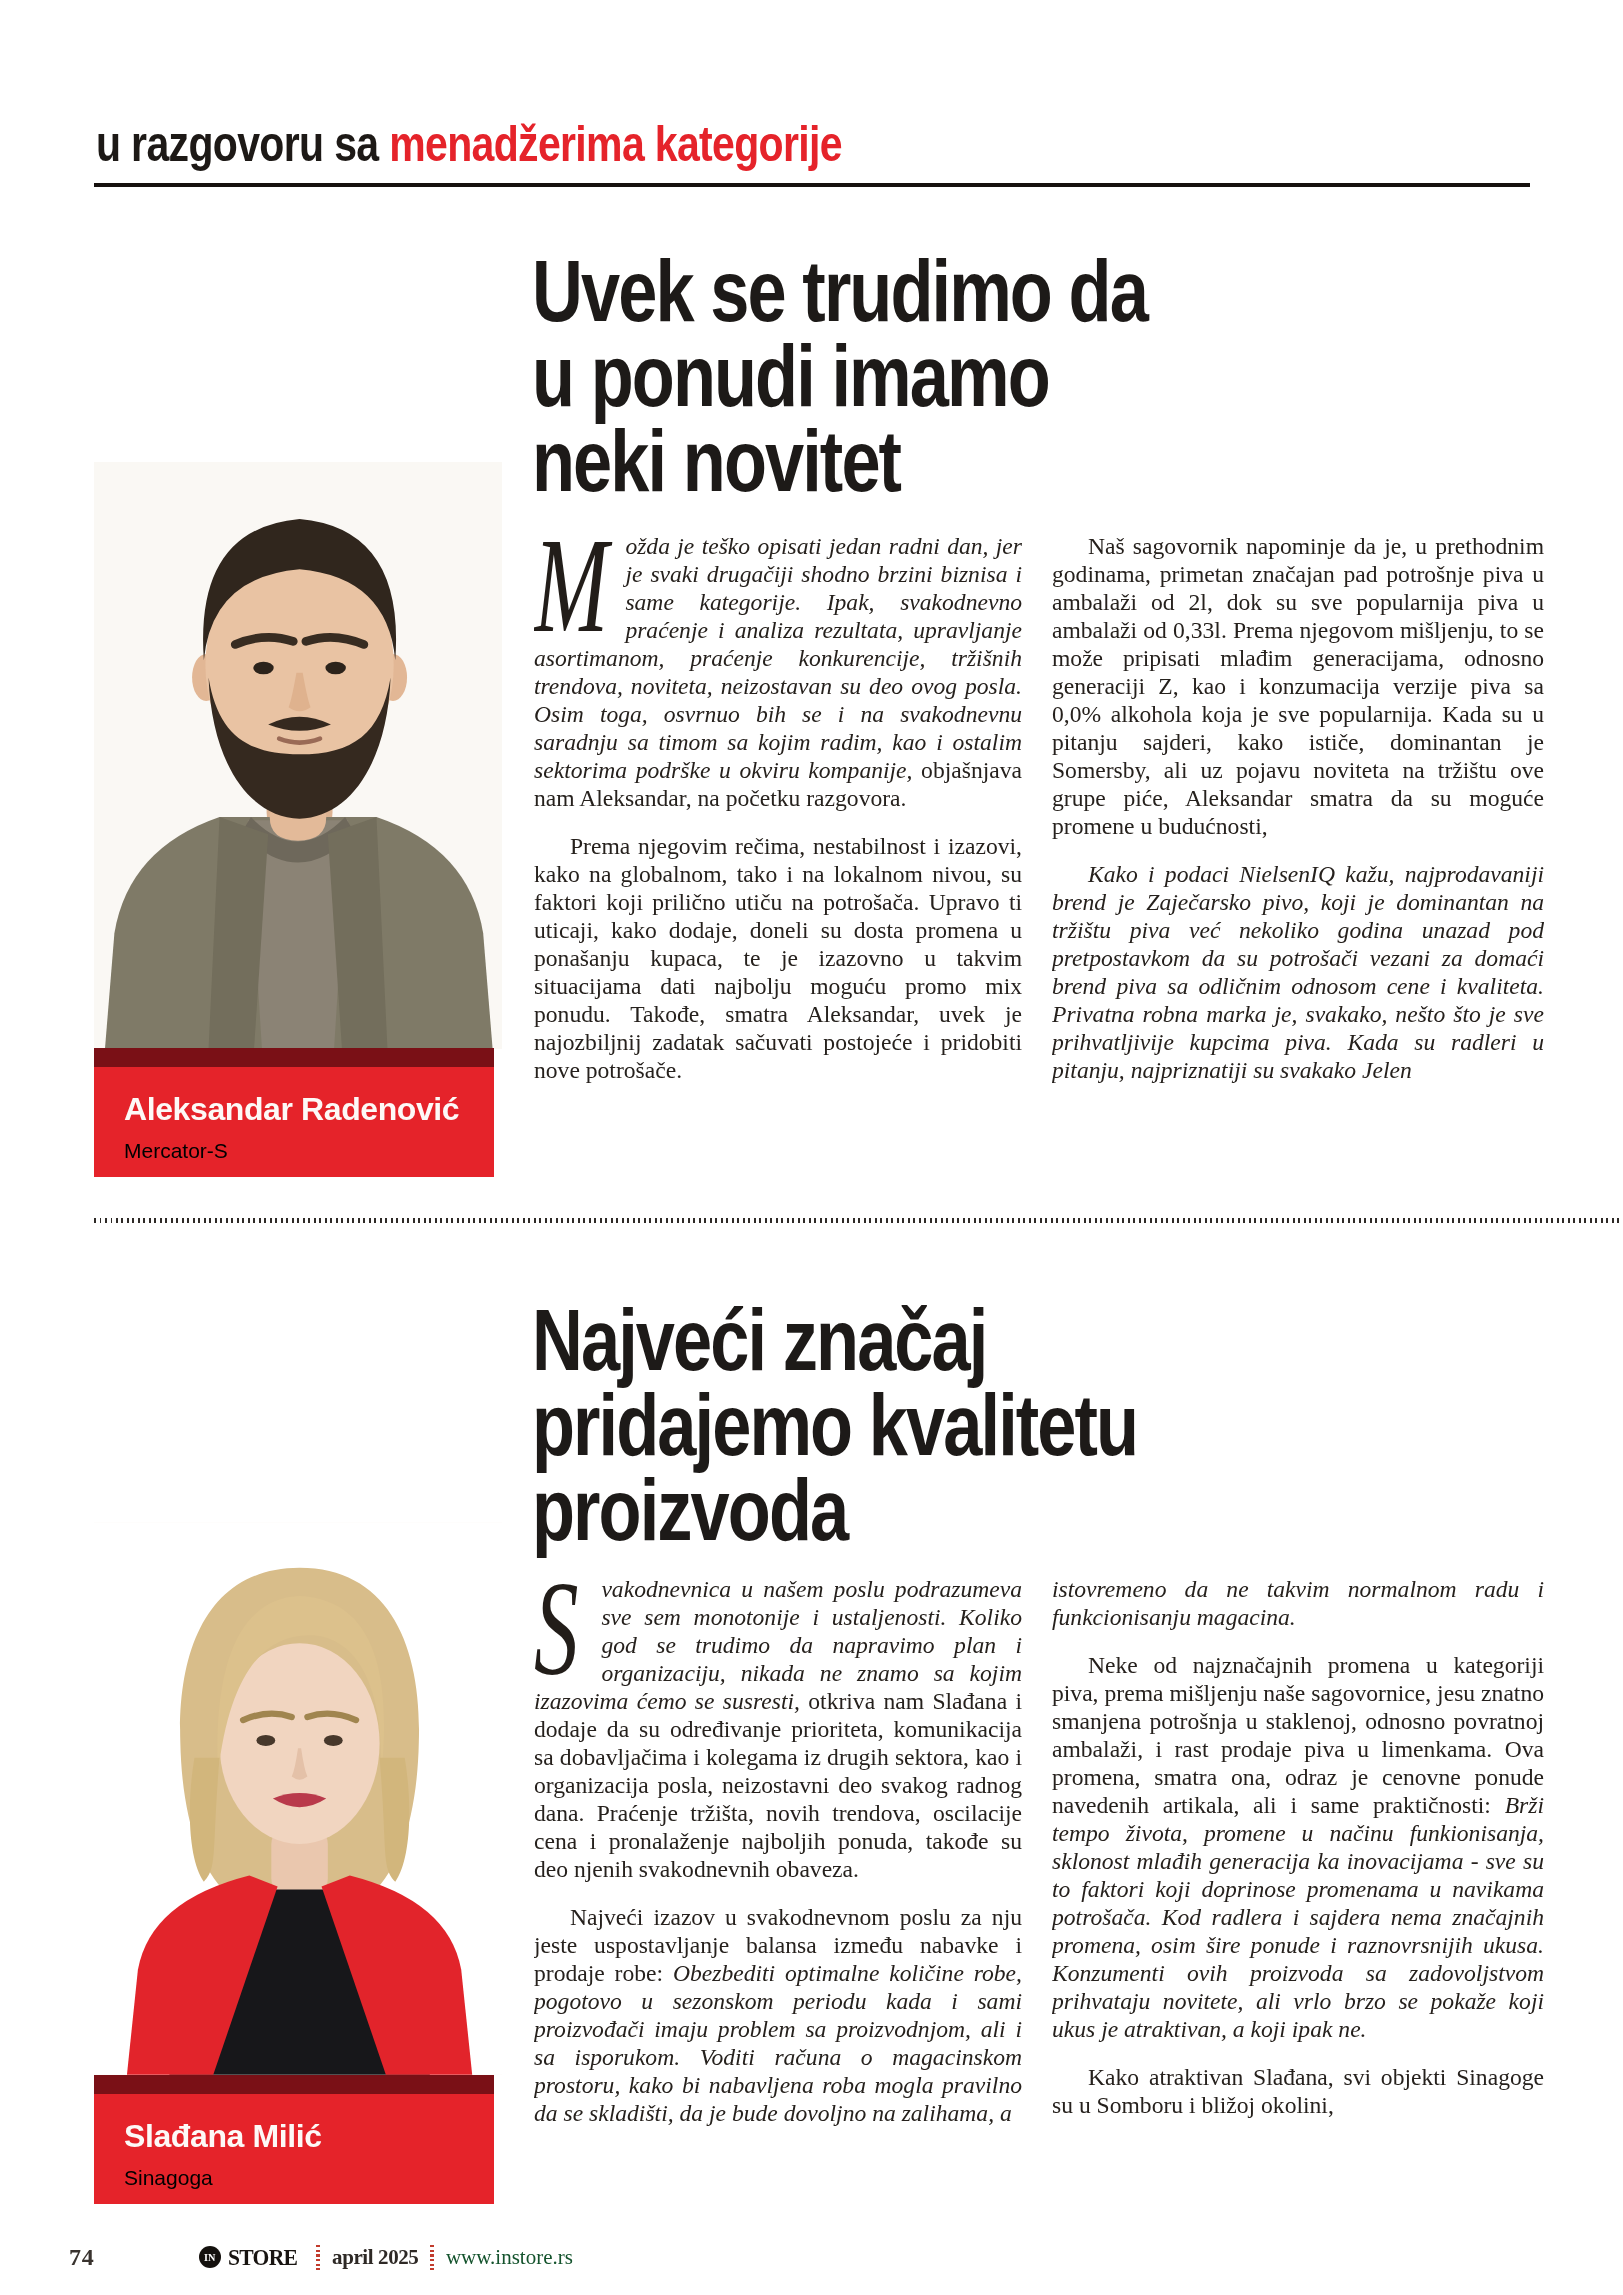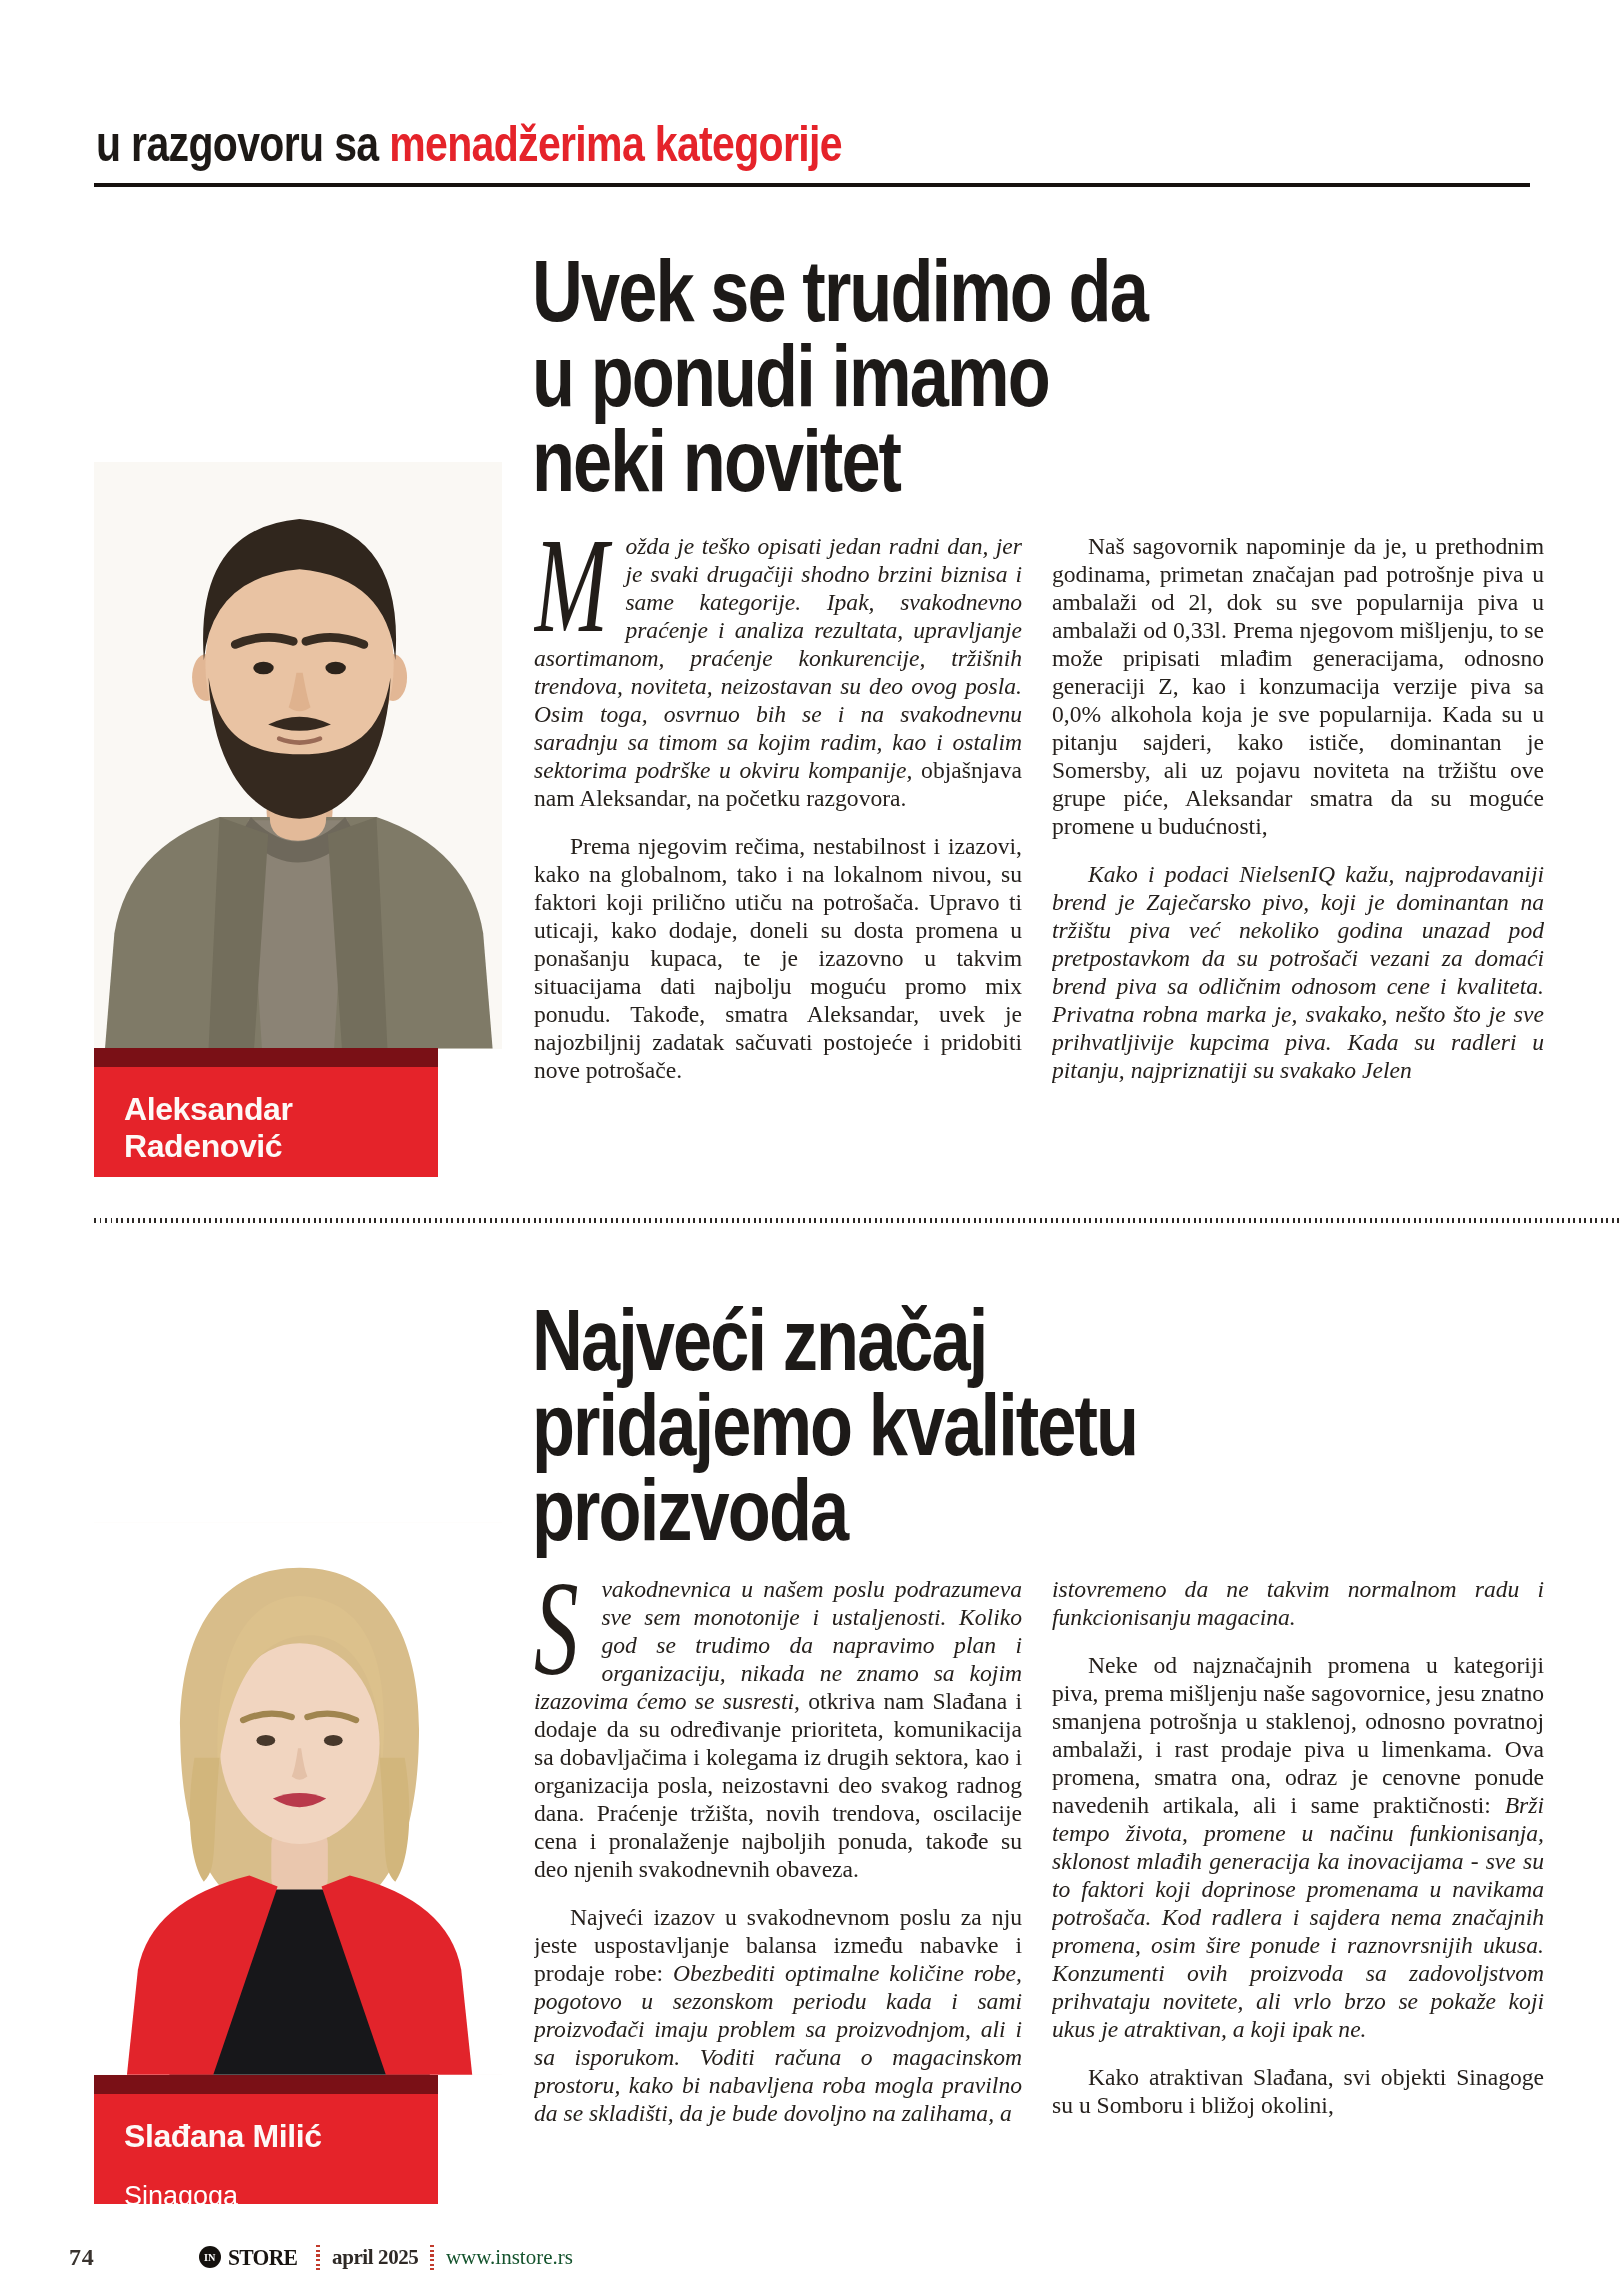--- a/index.html
+++ b/index.html
@@ -31,27 +31,27 @@
     transform:scaleX(0.8);transform-origin:0 50%;
   }
   #a1-title{left:532px;top:248px;}
   #a2-title{left:532px;top:1297px;}
   
   .photo{position:absolute;left:94px;width:408px;background:#faf8f4;overflow:hidden;}
   #a1-photo{top:462px;height:587px;}
   #a2-photo{top:1522px;height:553px;}
   .photo svg{display:block;width:100%;height:100%;}
   
-  .cap{position:absolute;left:94px;width:344px;font-family:"Liberation Sans",sans-serif;}
+  .cap{position:absolute;left:94px;width:400px;font-family:"Liberation Sans",sans-serif;}
   #a1-cap{top:1048px;}
   #a2-cap{top:2075px;}
   .cap .bar{height:19px;background:var(--dark_red);}
   .cap .box{height:110px;background:var(--accent_red);padding:23.6px 15.7px 0 30px;}
   .cap .name{font-weight:700;font-size:32px;letter-spacing:-0.4px;color:#fdf9f7;}
-  .cap .org{margin-top:26px;font-size:27px;color:#ffffff;}
+  .cap .org{margin-top:11px;font-size:21px;color:#000000;}
   
   .col{
     position:absolute;width:488px;font-size:23.6px;line-height:28px;
     text-align:justify;overflow:hidden;color:var(--body_text);
   }
   #a1-col1{left:534px;top:532px;height:679px;}
   #a1-col2{left:1052px;top:532px;height:679px;width:492px;}
   #a2-col1{left:534px;top:1575px;height:707px;}
   #a2-col2{left:1052px;top:1575px;height:707px;width:492px;}
   .col p+p{margin-top:20px;}

